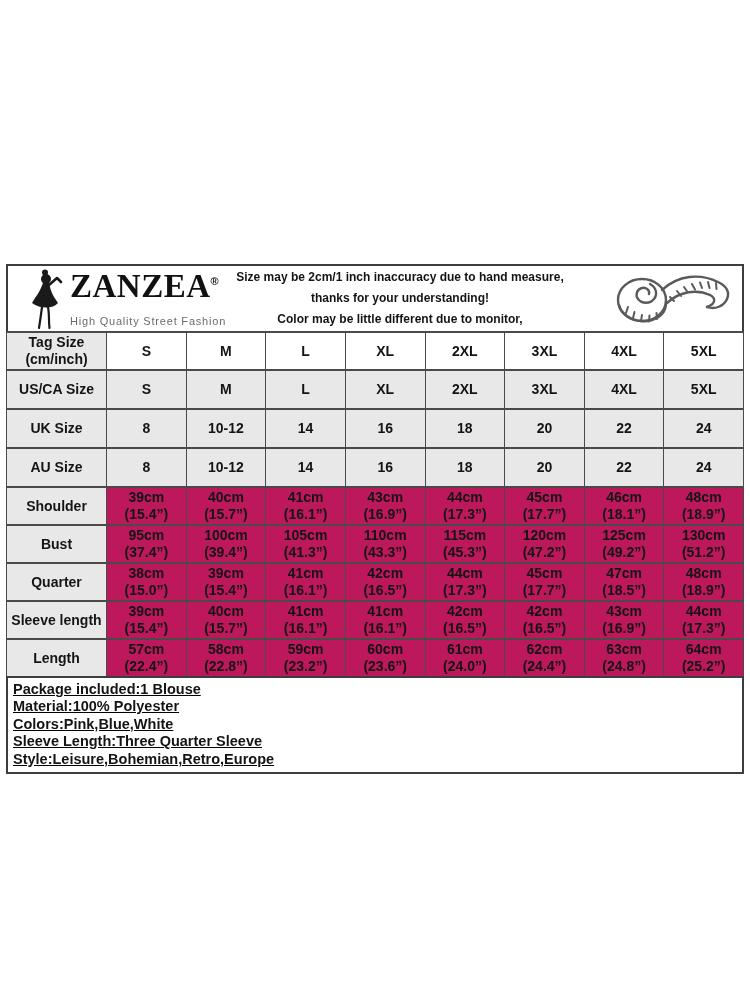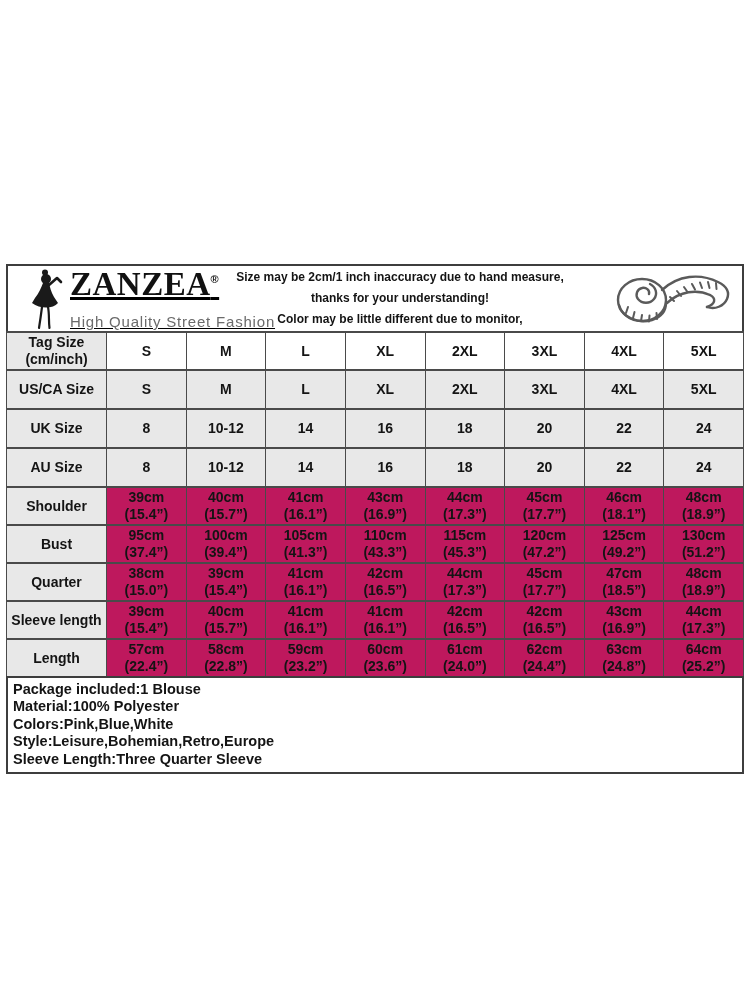--- a/index.html
+++ b/index.html
@@ -12,30 +12,30 @@
   html,body{width:750px;background:#ffffff;font-family:"Liberation Sans",sans-serif;}
   body{position:relative;height:1000px;overflow:hidden;}
 
   .sheet{position:absolute;top:264px;left:6px;width:738px;}
 
   
   .header{
     height:69px;border:2px solid var(--line-dark);
     display:flex;align-items:center;background:#fff;
   }
-  .brand{display:flex;align-items:center;padding-left:18px;width:192px;flex:0 0 auto;text-decoration:underline;}
+  .brand{display:flex;align-items:center;padding-left:18px;width:192px;flex:0 0 auto;}
   .brand-fig{flex:0 0 auto;margin-right:2px;}
   .brand-text{line-height:1;}
   .brand-name{
     font-family:"Liberation Serif",serif;font-weight:700;font-size:33px;
     color:#111;letter-spacing:.5px;white-space:nowrap;
   }
   .brand-name .reg{font-size:11px;vertical-align:super;font-family:"Liberation Sans",sans-serif;}
   .brand-tagline{
-    font-size:15px;color:#6b6b6b;letter-spacing:.8px;margin-top:13px;
+    font-size:11px;color:#6b6b6b;letter-spacing:.8px;margin-top:13px;
     font-family:"Liberation Sans",sans-serif;white-space:nowrap;
   }
   .notice{
     flex:1 1 auto;text-align:center;font-weight:700;font-size:12px;
     line-height:21px;color:var(--ink);padding-right:4px;
   }
   .tape{flex:0 0 auto;width:132px;margin-right:6px;}
 
   
   table.size{
@@ -54,20 +54,21 @@
   tr.r-size{height:39px;}
   tr.r-size td{background:var(--shade);}
   tr.r-measure{height:38px;}
   tr.r-measure td{background:#be185d;}
   col.c-label{width:100px;}
 
   
   .footer{
     border:2px solid var(--line-dark);margin-top:-2px;background:#fff;
     padding:3px 5px 4px 5px;
+    text-decoration:underline;
   }
   .footer div{
     font-size:14.5px;font-weight:600;color:var(--ink);line-height:17.4px;
     white-space:nowrap;
   }
   svg .ln{fill:none;stroke:#5a5a5a;stroke-width:2.4;stroke-linecap:round;stroke-linejoin:round;}
   svg .fg{fill:#1a1a1a;}
 </style>
 </head>
 <body>
@@ -220,17 +221,17 @@
           <td>63cm<br>(24.8”)</td>
           <td>64cm<br>(25.2”)</td>
         </tr>
       </tbody>
   </table>
 
   <div class="footer" id="product-info-box">
       <div>Package included:1 Blouse</div>
       <div>Material:100% Polyester</div>
       <div>Colors:Pink,Blue,White</div>
+      <div>Sleeve Length:Three Quarter Sleeve</div>
       <div>Style:Leisure,Bohemian,Retro,Europe</div>
-      <div>Sleeve Length:Three Quarter Sleeve</div>
     </div>
 
 </div>
 
 </body></html>

